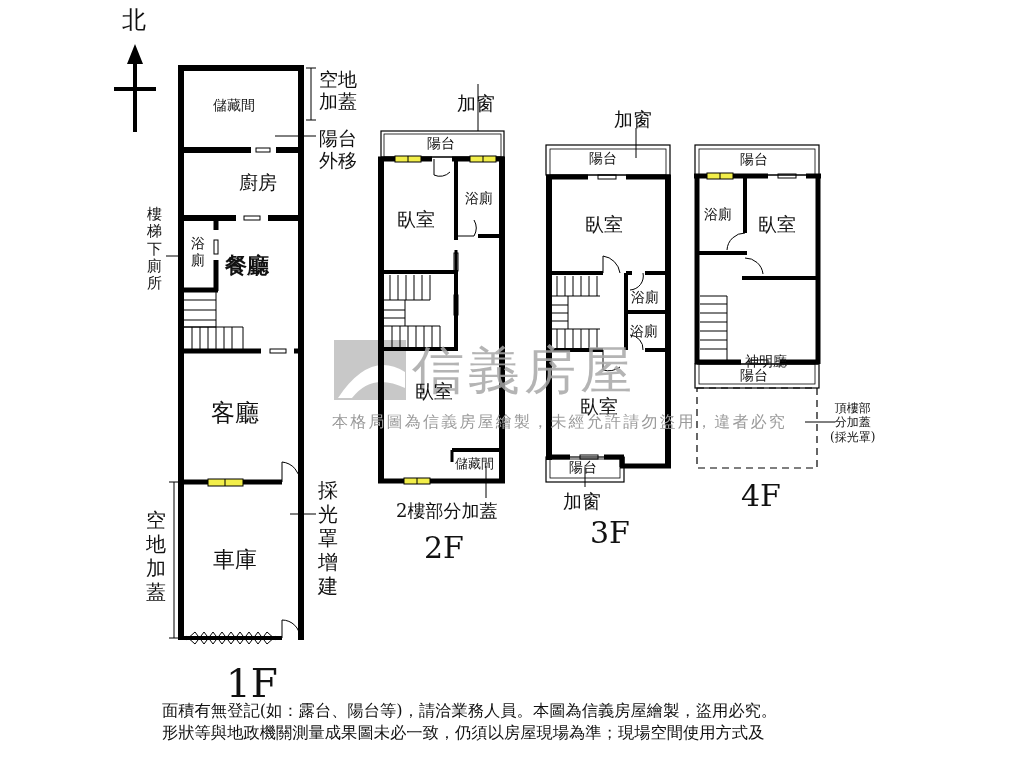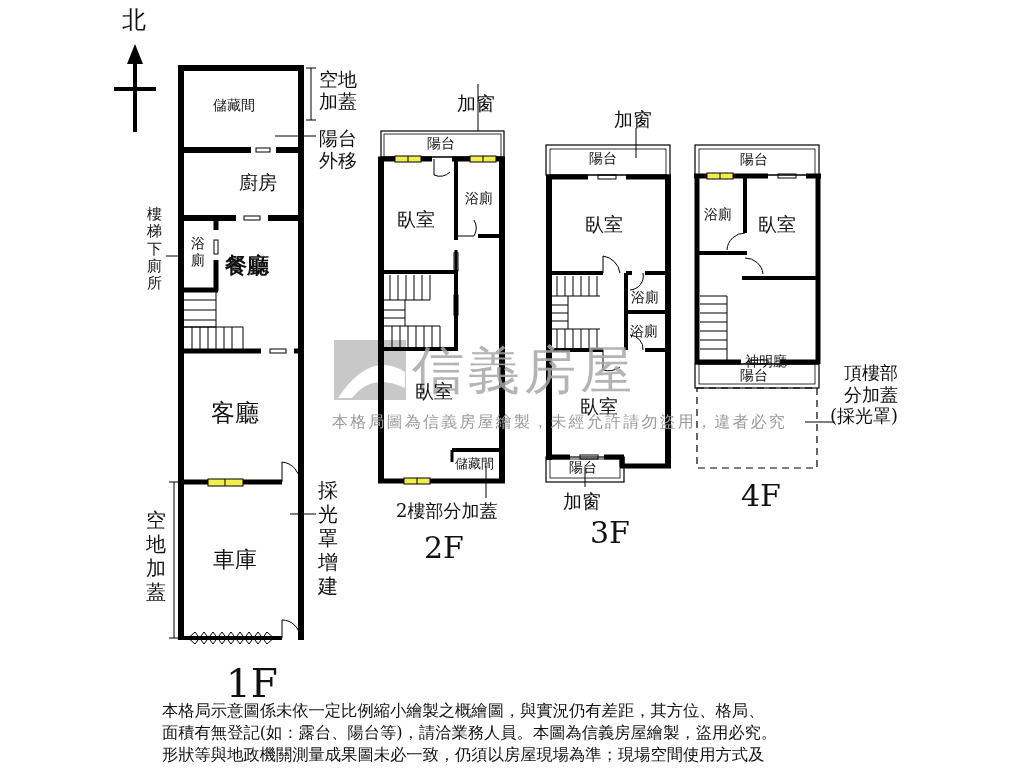--- a/index.html
+++ b/index.html
@@ -299,24 +299,23 @@
 <div class="lbl" style="left:580px;top:397px;font-size:19px;">臥室</div>
 <div class="lbl" style="left:569px;top:460px;font-size:14px;">陽台</div>
 <div class="lbl" style="left:563px;top:492px;font-size:19px;">加窗</div>
 <div class="lbl" style="left:590px;top:518px;font-size:30px;">3F</div>
 
 <div class="lbl" style="left:740px;top:152px;font-size:14px;">陽台</div>
 <div class="lbl" style="left:704px;top:207px;font-size:14px;">浴廁</div>
 <div class="lbl" style="left:758px;top:215px;font-size:19px;">臥室</div>
 <div class="lbl" style="left:745px;top:310px;font-size:14px;margin-top:44px;">神明廳</div>
 <div class="lbl" style="left:740px;top:368px;font-size:14px;">陽台</div>
-<div class="vlbl" style="left:830px;top:362px;font-size:18px;line-height:1.2;text-align:right;">
+<div class="vlbl" style="left:830px;top:401px;font-size:12px;line-height:1.2;">
   <span>頂樓部</span>
     <span>分加蓋</span>
     <span>(採光罩)</span>
 </div>
 <div class="lbl" style="left:741px;top:481px;font-size:30px;">4F</div>
 
 <div class="disclaimer">
-  <div>本格局示意圖係未依一定比例縮小繪製之概繪圖，與實況仍有差距，其方位、格局、</div>
   <div>面積有無登記(如：露台、陽台等)，請洽業務人員。本圖為信義房屋繪製，盜用必究。</div>
   <div>形狀等與地政機關測量成果圖未必一致，仍須以房屋現場為準；現場空間使用方式及</div>
 </div>
 
 </body></html>

